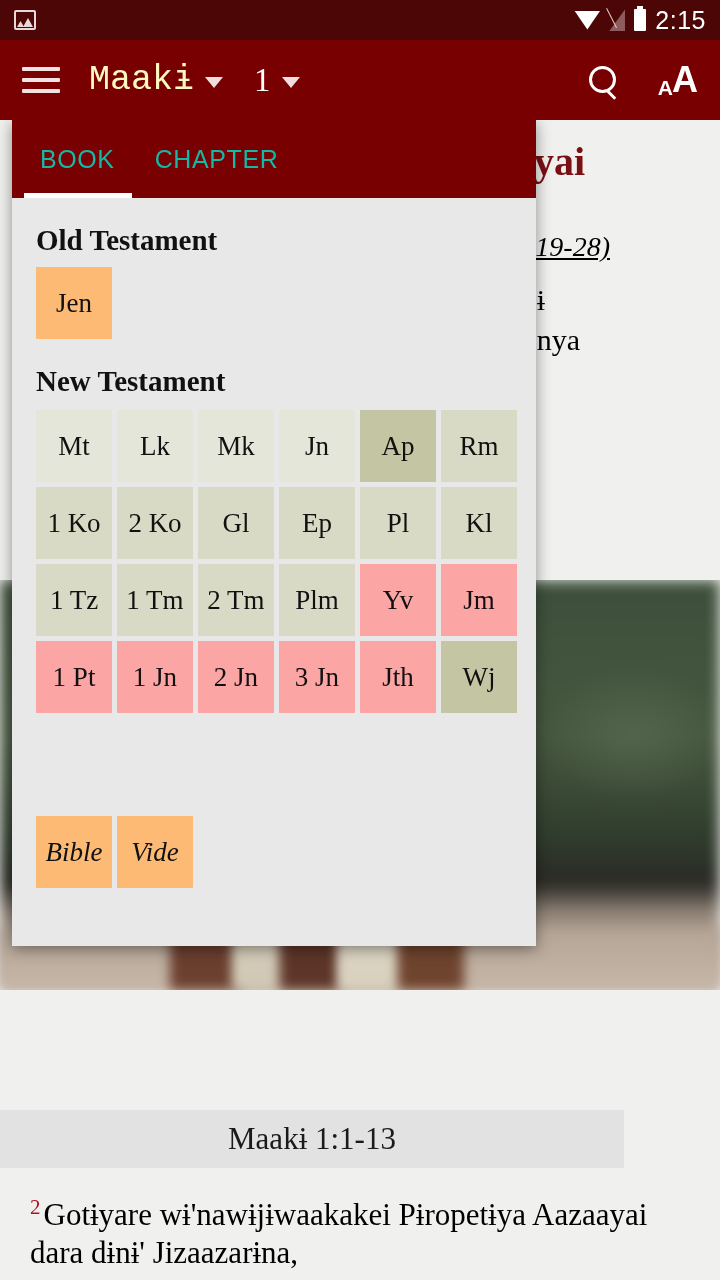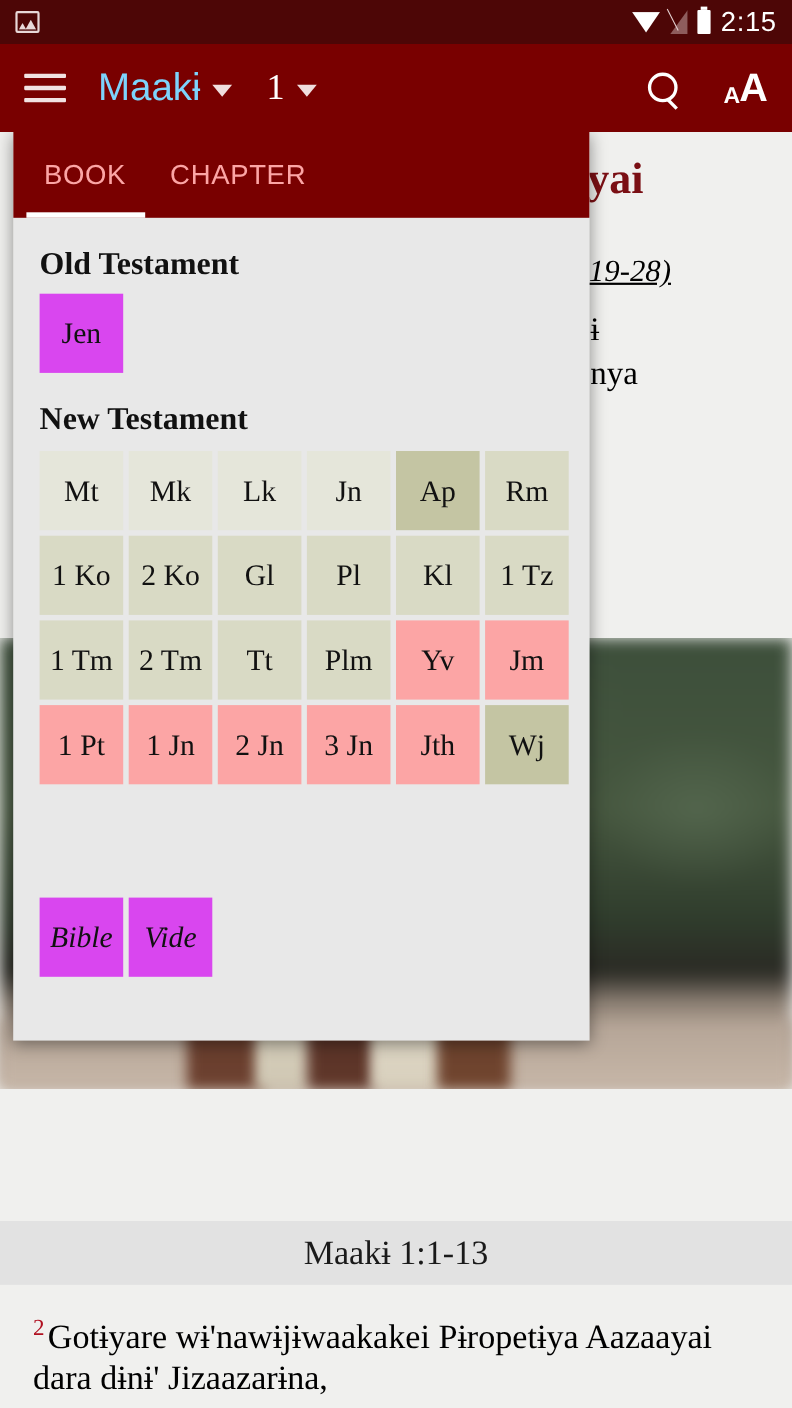--- a/index.html
+++ b/index.html
@@ -58,21 +58,21 @@
   }
 
   
   .appbar{
     position:absolute;top:40px;left:0;width:720px;height:80px;
     background:#790000;display:flex;align-items:center;padding:0 22px;
   }
   .hamburger{ width:38px;height:26px;display:flex;flex-direction:column;justify-content:space-between;cursor:pointer;}
   .hamburger i{ display:block;height:4px;background:#f2e2e2;border-radius:1px;}
   .bookbtn{ display:flex;align-items:center;gap:11px;margin-left:29px;cursor:pointer;}
-  .bookbtn .lbl{ color:#7dd3fc;font-size:35px;font-family:Liberation Sans, sans-serif;}
+  .bookbtn .lbl{ color:#fef9c3;font-size:35px;font-family:Liberation Mono, monospace;}
   .chapbtn{ display:flex;align-items:center;gap:11px;margin-left:31px;cursor:pointer;}
   .chapbtn .lbl{ color:#ffffff;font-size:33px;font-family:"Liberation Serif",serif;}
   .caret{
     width:0;height:0;border-left:9px solid transparent;border-right:9px solid transparent;
     border-top:11px solid #f0dede;margin-top:5px;
   }
   .ab-right{ margin-left:auto;display:flex;align-items:center;gap:40px;}
   .search-icon{ position:relative;width:30px;height:30px;cursor:pointer;}
   .search-icon:before{
     content:"";position:absolute;top:1px;left:1px;width:21px;height:21px;
@@ -130,21 +130,21 @@
   .fig{
     position:absolute;bottom:0;filter:blur(6px);
   }
   .fig.robe-a{left:170px;width:70px;height:190px;background:linear-gradient(#5a3324,#6d4130);}
   .fig.robe-b{left:232px;width:48px;height:195px;background:linear-gradient(#e9e2d1,#cfc7b3);}
   .fig.robe-c{left:280px;width:60px;height:200px;background:linear-gradient(#4b2a20,#60372a);}
   .fig.robe-d{left:338px;width:62px;height:198px;background:linear-gradient(#efe9da,#d8d0bd);}
   .fig.robe-e{left:398px;width:66px;height:185px;background:linear-gradient(#5e3a27,#71452f);}
   .fig.ground{left:0;width:720px;height:62px;background:linear-gradient(#b4a496,#c7b7a8);}
   .caption{
-    position:absolute;top:990px;left:0;width:720px;height:58px;
+    position:absolute;top:990px;left:0;width:624px;height:58px;
     background:#e2e2e2;display:flex;align-items:center;justify-content:center;
     font-size:31px;color:#1a1a1a;
   }
 
   .verses{
     position:absolute;top:1075px;left:0;width:720px;
     padding:0 30px;
   }
   .verse-p{ font-size:31px;line-height:1.2;text-indent:0;}
   .vnum{ color:#b01020;font-size:21px;vertical-align:super;margin-right:3px;}
@@ -153,40 +153,40 @@
   .panel{
     position:absolute;top:120px;left:12px;width:524px;height:826px;
     background:#e8e8e8;box-shadow:0 3px 14px rgba(0,0,0,.42);
     overflow:hidden;
   }
   .panel-tabs{
     height:78px;background:#790000;display:flex;align-items:center;
     padding-left:28px;position:relative;
   }
   .ptab{
-    font-family:"Liberation Sans",sans-serif;font-size:25px;color:#fca5a5;
+    font-family:"Liberation Sans",sans-serif;font-size:25px;color:#14b8a6;
     letter-spacing:.6px;cursor:pointer;height:78px;display:flex;align-items:center;
   }
   .ptab.second{margin-left:40px;}
   .tab-underline{
     position:absolute;left:12px;bottom:0;width:108px;height:5px;background:#fff;
   }
   .sect-h{
     font-size:29px;font-weight:bold;color:#111;padding:26px 0 0 24px;
   }
   .grid{
     display:grid;grid-template-columns:repeat(6,76px);gap:5px;
     padding:12px 0 0 24px;
   }
   .cell{
     height:72px;display:flex;align-items:center;justify-content:center;
     font-size:27px;color:#111;cursor:pointer;
     font-family:"Liberation Serif",serif;white-space:nowrap;
   }
-  .cell.pink{ background:#d946ef; }
+  .cell.pink{ background:#fdba74; }
   .cell.olive1{ background:#e5e6da; }
   .cell.olive2{ background:#d9dac5; }
   .cell.olive3{ background:#fca5a5; }
   .cell.sel{ background:#c4c5a3; }
   .cell.empty{ background:transparent;cursor:default; }
   .grid.ot{ padding-top:10px; }
   .grid.extras{ padding-top:0;margin-top:26px;font-style:italic; }
 </style>
 </head>
 <body>
@@ -230,36 +230,36 @@
   </div>
 
   <div class="sect-h">Old Testament</div>
   <div class="grid ot">
     <div class="cell pink">Jen</div>
   </div>
 
   <div class="sect-h">New Testament</div>
   <div class="grid nt">
     <div class="cell olive1">Mt</div>
+    <div class="cell olive1">Lk</div>
     <div class="cell olive1">Mk</div>
-    <div class="cell olive1">Lk</div>
     <div class="cell olive1">Jn</div>
     <div class="cell sel">Ap</div>
     <div class="cell olive2">Rm</div>
 
     <div class="cell olive2">1 Ko</div>
     <div class="cell olive2">2 Ko</div>
     <div class="cell olive2">Gl</div>
+    <div class="cell olive2">Ep</div>
     <div class="cell olive2">Pl</div>
     <div class="cell olive2">Kl</div>
 
     <div class="cell olive2">1 Tz</div>
     <div class="cell olive2">1 Tm</div>
     <div class="cell olive2">2 Tm</div>
-    <div class="cell olive2">Tt</div>
     <div class="cell olive2">Plm</div>
 
     <div class="cell olive3">Yv</div>
     <div class="cell olive3">Jm</div>
     <div class="cell olive3">1 Pt</div>
     <div class="cell olive3">1 Jn</div>
     <div class="cell olive3">2 Jn</div>
 
     <div class="cell olive3">3 Jn</div>
     <div class="cell olive3">Jth</div>

